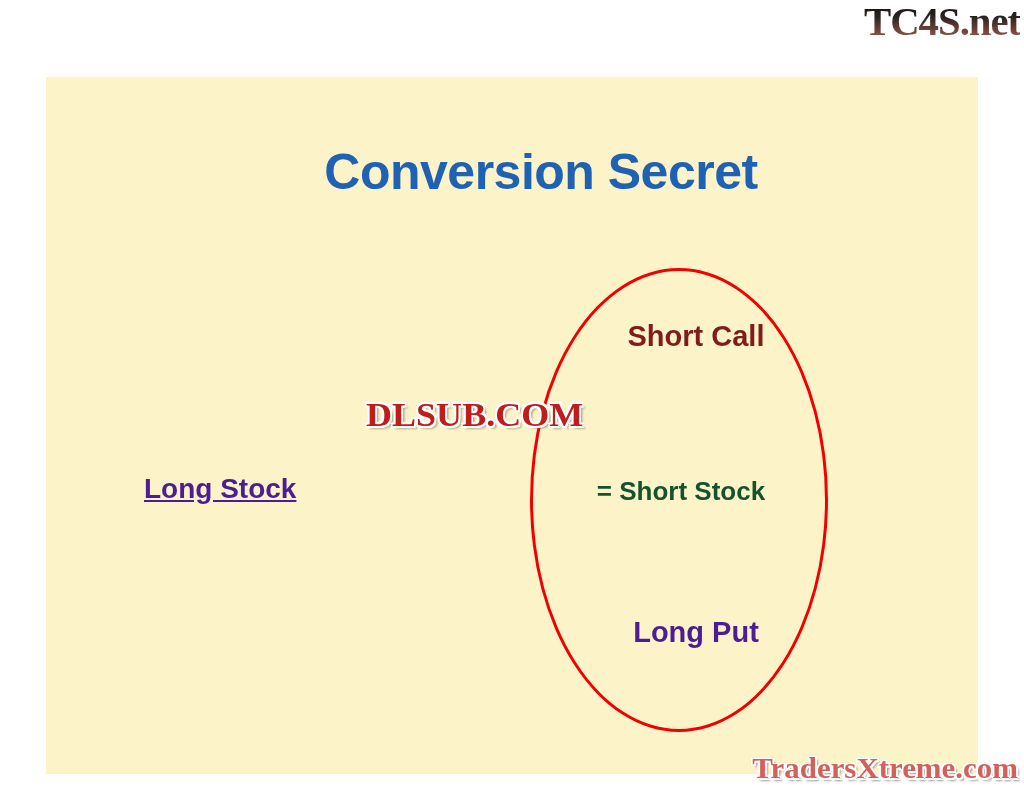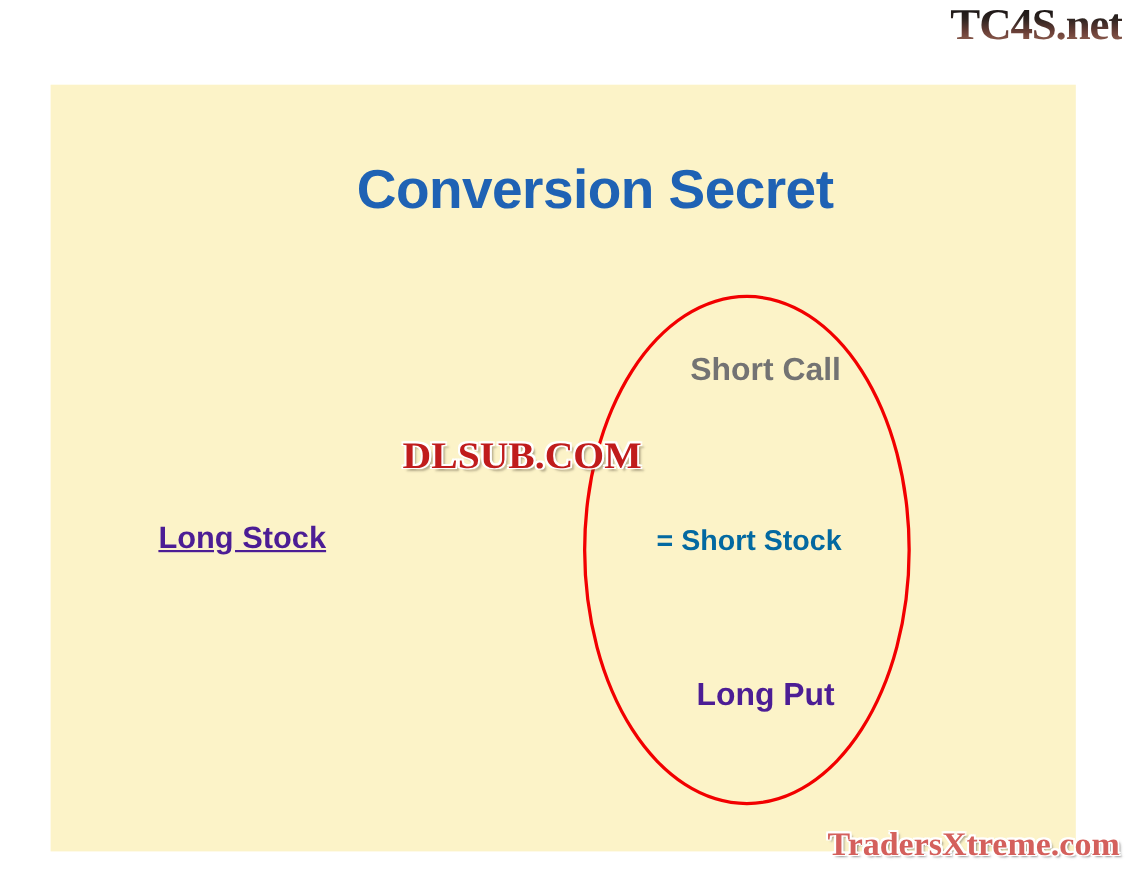--- a/index.html
+++ b/index.html
@@ -83,36 +83,36 @@
     font-weight: bold;
     white-space: nowrap;
     z-index: 20;
   }
   #label-short-call {
     left: 560px;
     top: 243px;
     width: 180px;
     text-align: center;
     font-size: 29px;
-    color: #737373;
+    color: #7f1d1d;
   }
   #label-long-stock {
     left: 98px;
     top: 396px;
     font-size: 28px;
     color: #4c1d95;
     text-decoration: underline;
   }
   #label-short-stock {
     left: 530px;
     top: 399px;
     width: 210px;
     text-align: center;
     font-size: 26px;
-    color: #0369a1;
+    color: #14532d;
   }
   #label-long-put {
     left: 560px;
     top: 539px;
     width: 180px;
     text-align: center;
     font-size: 29px;
     color: #4c1d95;
   }
 

